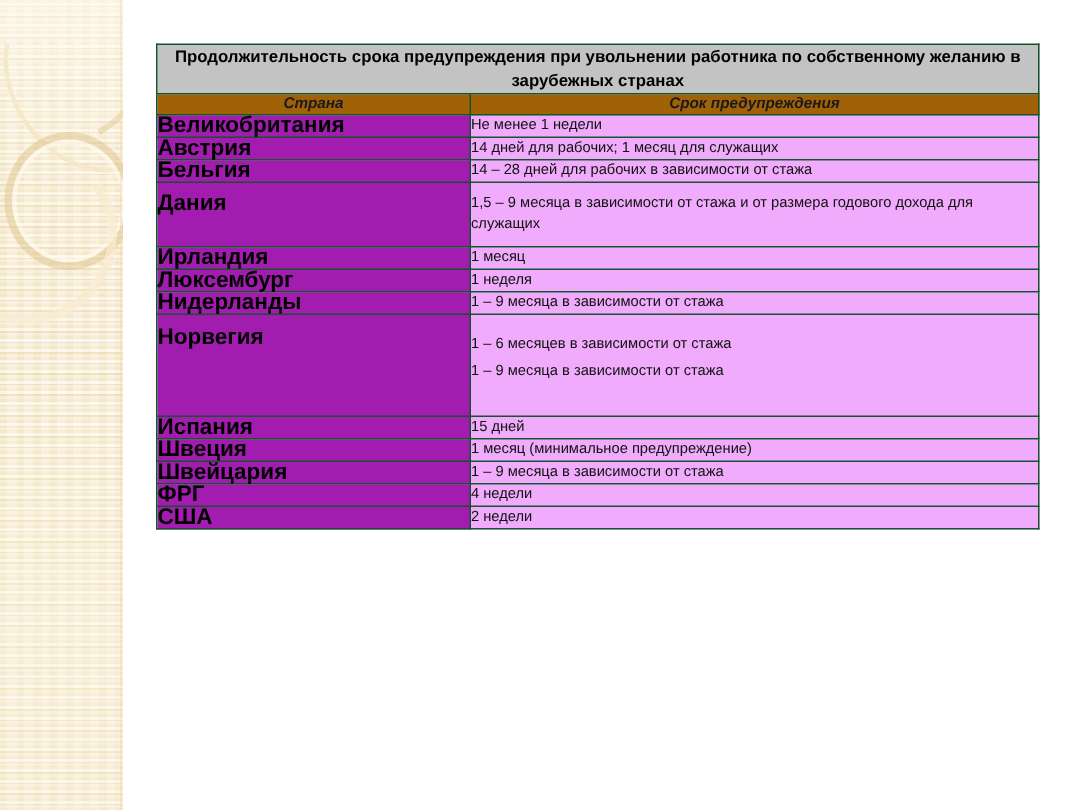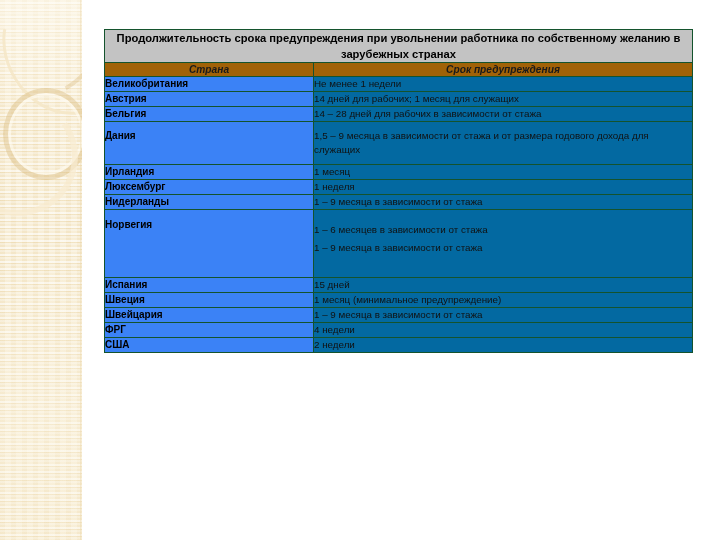--- a/index.html
+++ b/index.html
@@ -146,30 +146,30 @@
     font-style: italic;
     font-weight: bold;
     font-size: 10.2px;
     color: #1a1a1a;
     padding: 6px 4px 6px 4px;
     line-height: 13px;
   }
 
   
   td.country {
-    background: #3b82f6;
+    background: #a21caf;
     font-weight: bold;
-    font-size: 10px;
+    font-size: 15px;
     color: #000;
     padding: 6px 0 6px 8px;
     line-height: 13px;
     margin-top: 24px;
   }
   td.term {
-    background: #0369a1;
+    background: #f0abfc;
     font-size: 9.8px;
     color: #111;
     padding: 6px 4px 6px 7px;
     line-height: 14px;
   }
   td.term .line + .line {
     margin-top: 4px;
   }
   tr.tall td.country,
   tr.tall td.term {

